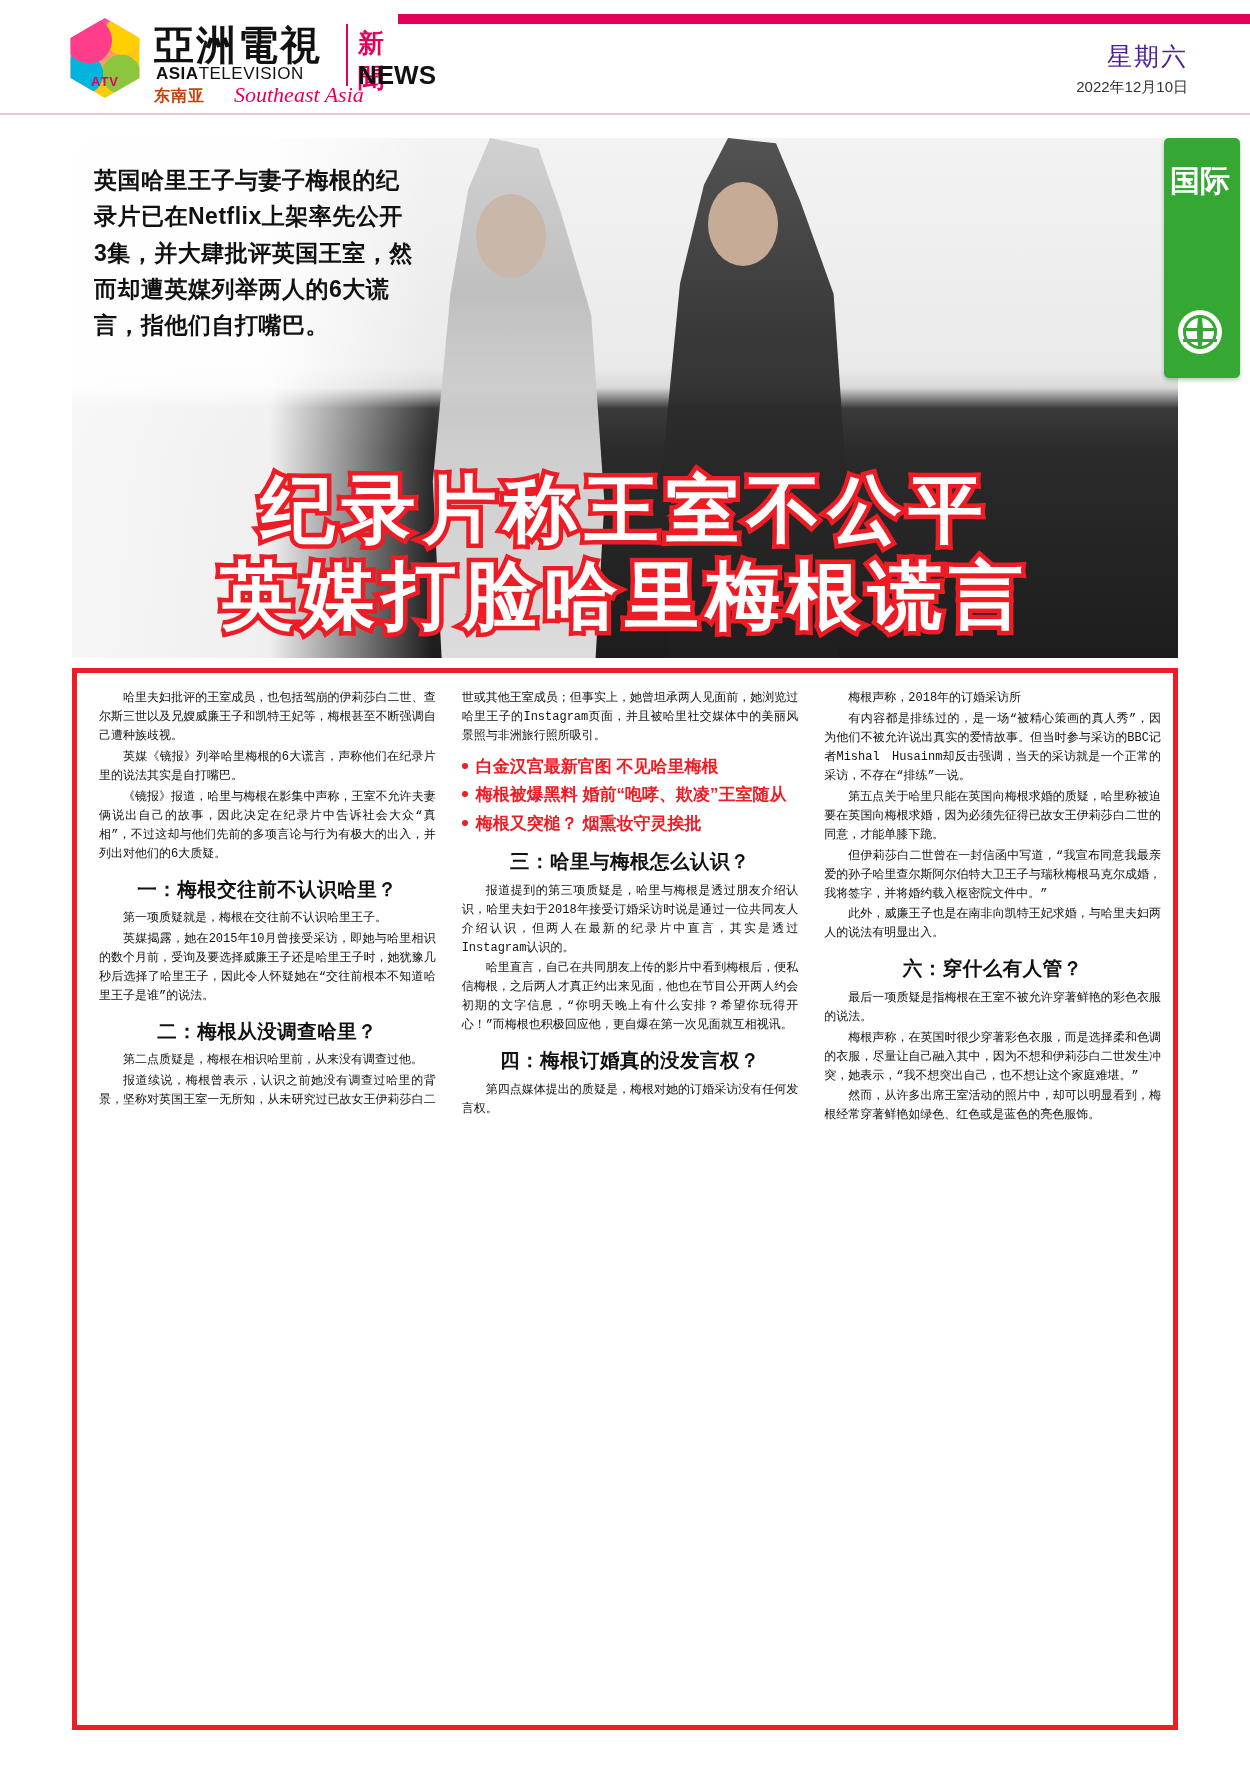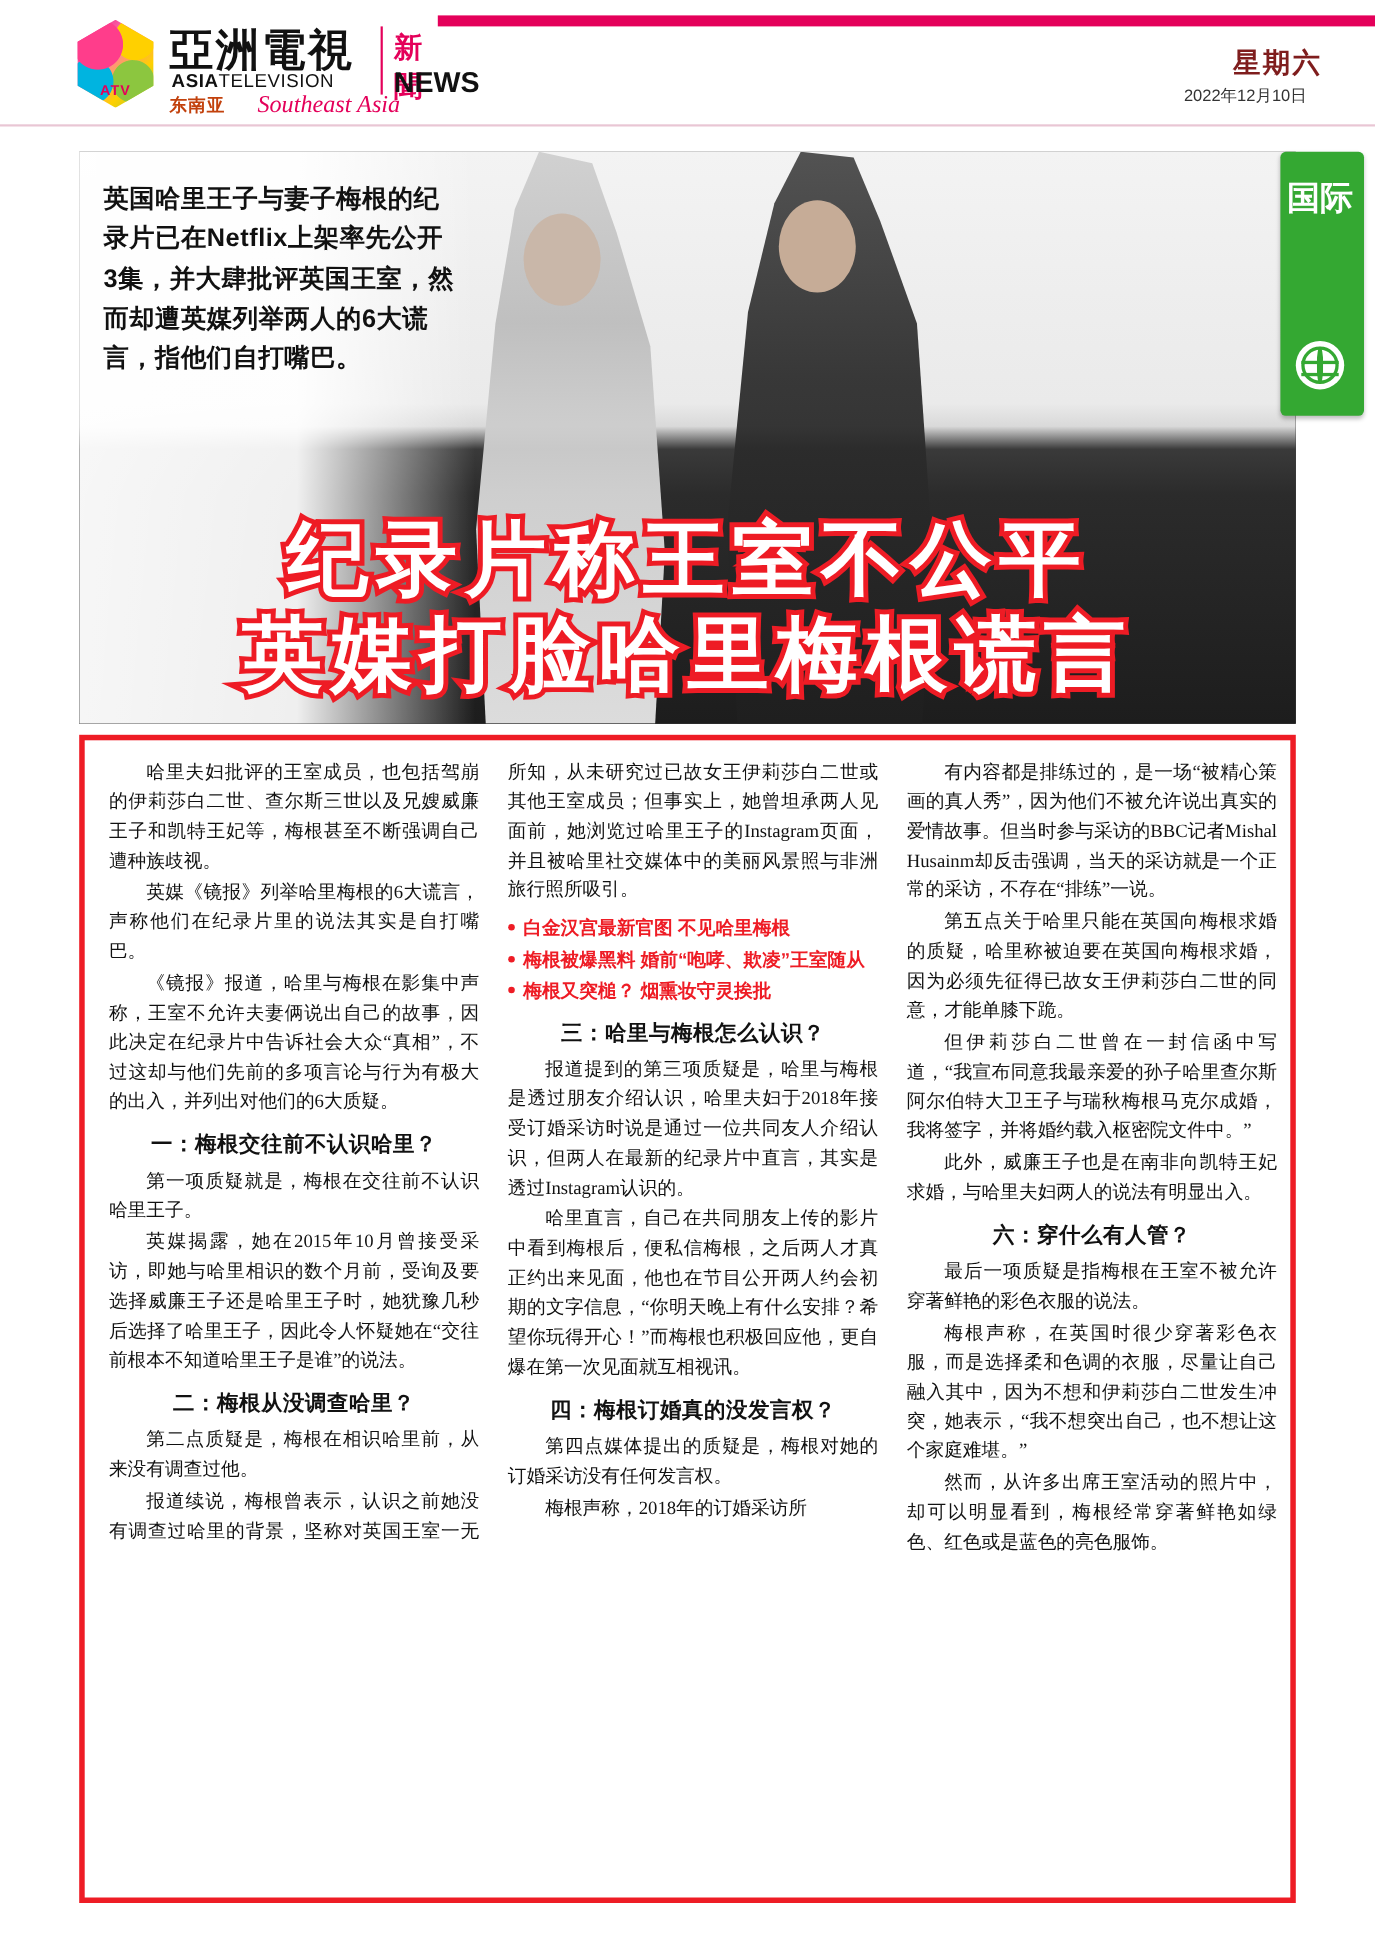--- a/index.html
+++ b/index.html
@@ -68,22 +68,22 @@
   .logo-news-cn{
     position:absolute;left:296px;top:14px;
     font-size:26px;font-weight:bold;color:#e4005a;
     font-family:"Liberation Serif","DejaVu Serif",serif;
   }
   .logo-news-en{
     position:absolute;left:296px;top:48px;
     font-size:26px;font-weight:bold;color:#111;letter-spacing:0px;
   }
   .hdr-day{
-    position:absolute;right:48px;top:40px;
-    font-size:25px;font-weight:bold;color:#7f1d1d;text-align:right;
+    position:absolute;right:62px;top:40px;
+    font-size:25px;font-weight:normal;color:#4c1d95;text-align:right;
     letter-spacing:2px;
   }
   .hdr-date{
     position:absolute;right:62px;top:78px;
     font-size:15px;color:#333;text-align:center;
   }
 
   
   .hero{
     position:absolute;left:72px;top:138px;width:1106px;height:520px;
@@ -175,24 +175,24 @@
     border:5px solid #ee1c25;
     box-sizing:border-box;
     background:#fff;
   }
   .cols{
     position:absolute;left:22px;top:16px;width:1062px;height:1028px;
     column-count:3;column-gap:26px;
   }
   .cols p{
     margin:0 0 2px 0;
-    font-size:17px;line-height:1.58;color:#111;
+    font-size:12px;line-height:1.58;color:#111;
     text-align:justify;
     text-indent:2em;
-    font-family:Liberation Serif, serif;
+    font-family:Liberation Mono, monospace;
   }
   .cols h3{
     margin:12px 0 6px 0;
     font-size:19.5px;line-height:1.4;color:#111;font-weight:bold;
     text-align:center;
     letter-spacing:.5px;
   }
   .bullets{
     margin:8px 0 6px 0;
   }

